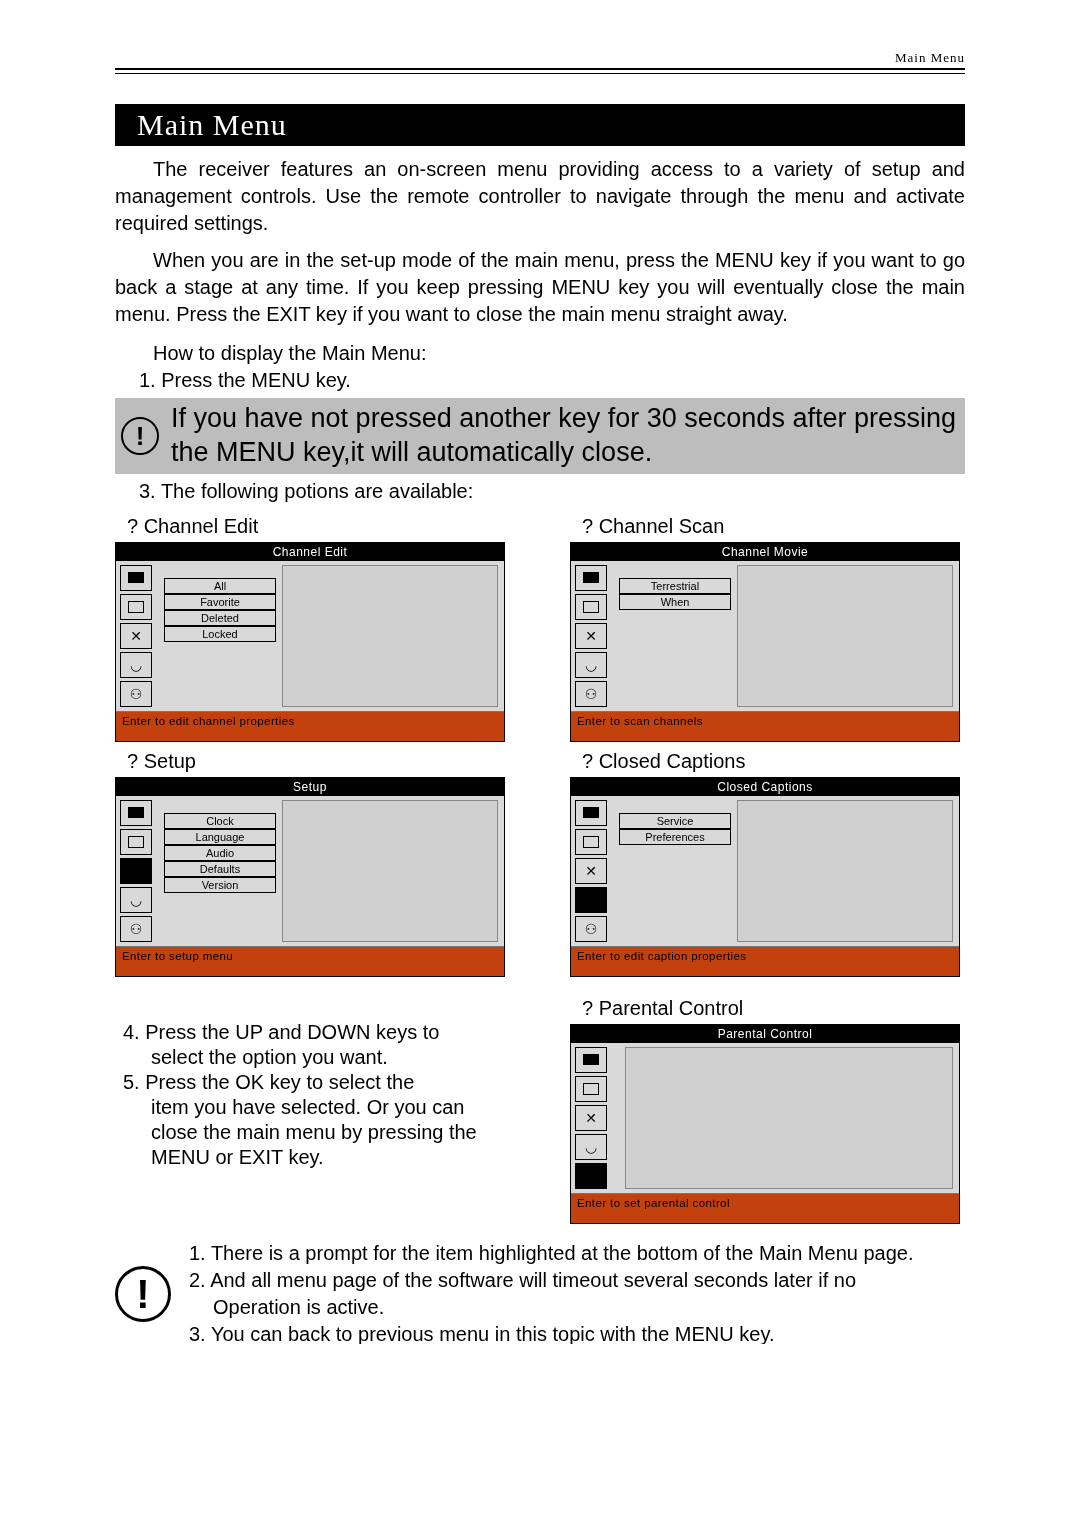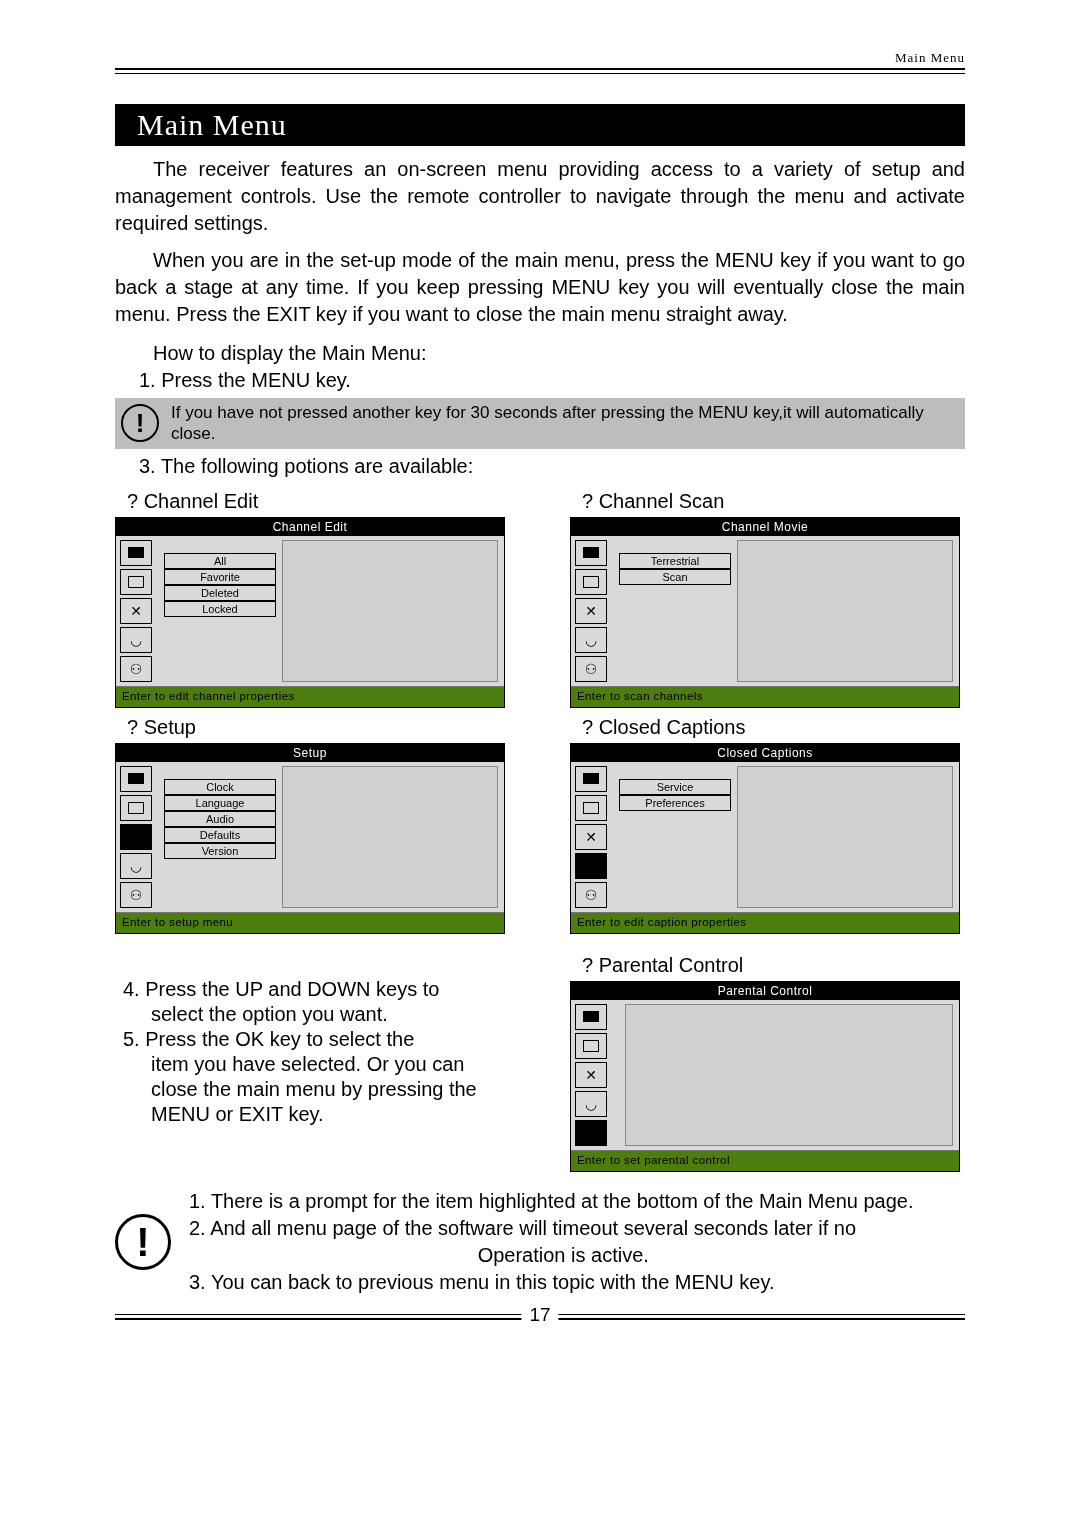--- a/index.html
+++ b/index.html
@@ -50,21 +50,21 @@
   .list-line { font-size: 20px; margin: 2px 0 2px 24px; }
   .list-line2 { font-size: 20px; margin: 2px 0 2px 8px; }
   .callout {
     background: #bdbdbd;
     display: flex;
     align-items: center;
     gap: 12px;
     padding: 4px 6px;
     margin: 6px 0;
   }
-  .callout-text { font-size: 17px; line-height: 1.25; }
+  .callout-text { font-size: 27px; line-height: 1.25; }
   .warn-icon {
     width: 34px; height: 34px; border: 2.5px solid #000; border-radius: 50%;
     display: flex; align-items: center; justify-content: center; flex: none;
   }
   .warn-icon .bang {
     font-weight: bold; font-size: 26px; line-height: 1;
   }
   .cols { display: flex; gap: 60px; margin-top: 6px; }
   .col { flex: 1; }
   .q-label { font-size: 20px; margin: 6px 0 4px 12px; }
@@ -105,22 +105,22 @@
   }
   .opt {
     border: 1px solid #000; font-size: 11px; text-align: center;
     padding: 1px 0; margin: 0 0 0 0; background:#d9d9d9;
   }
   .opt.sel { background:#000; color:#fff; }
   .menu-preview {
     flex: 1; margin: 4px 6px 4px 6px; border: 1px solid #888; background:#d0d0d0;
   }
   .menu-foot {
-    font-size: 11.5px; letter-spacing: 0.4px; padding: 3px 6px 5px 6px;
-    background:#4d7c0f;
+    font-size: 11.5px; letter-spacing: 0.4px; padding: 3px 6px 14px 6px;
+    background:#c2410c;
   }
   .lower-row { display: flex; gap: 60px; margin-top: 14px; align-items: flex-start;}
   .lower-left { flex: 1; }
   .lower-right { flex: 1; }
   .note-block { display: flex; gap: 18px; margin-top: 16px; align-items: center;}
   .note-block .warn-icon { width: 50px; height: 50px; border-width: 3px;}
   .note-block .warn-icon .bang { font-size: 40px; }
   .note-lines { font-size: 20px; line-height: 1.35; }
   .bottom-rule-wrap { position: relative; margin-top: 18px;}
   .bottom-rule {
@@ -194,21 +194,21 @@
         <div class="menu-body">
           <div class="menu-icons">
             <div class="icon-box active"></div>
             <div class="icon-box tv"></div>
             <div class="icon-box">✕</div>
             <div class="icon-box">◡</div>
             <div class="icon-box">⚇</div>
           </div>
           <div class="menu-opts">
             <div class="opt">Terrestrial</div>
-            <div class="opt">Scan</div>
+            <div class="opt">When</div>
           </div>
           <div class="menu-preview"></div>
         </div>
         <div class="menu-foot">Enter to scan channels</div>
       </div>
     </div>
   </div>
 
   <div class="cols" style="margin-top:2px;">
     <div class="col">
@@ -288,21 +288,21 @@
     </div>
   </div>
 
   <div class="note-block">
     <div class="warn-icon">
         <span class="bang">!</span>
       </div>
     <div class="note-lines">
       <div>1. There is a prompt for the item highlighted at the bottom of the Main Menu page.</div>
       <div>2. And all menu page of the software will timeout several seconds later if no</div>
-      <div style="margin-left:24px;text-align:center;">Operation is active.</div>
+      <div style="margin-left:24px;">Operation is active.</div>
       <div>3. You can back to previous menu in this topic with the MENU key.</div>
     </div>
   </div>
 
   <div class="bottom-rule-wrap">
     <span class="page-num">17</span>
     <div class="bottom-rule"></div>
   </div>
 
 </div>

